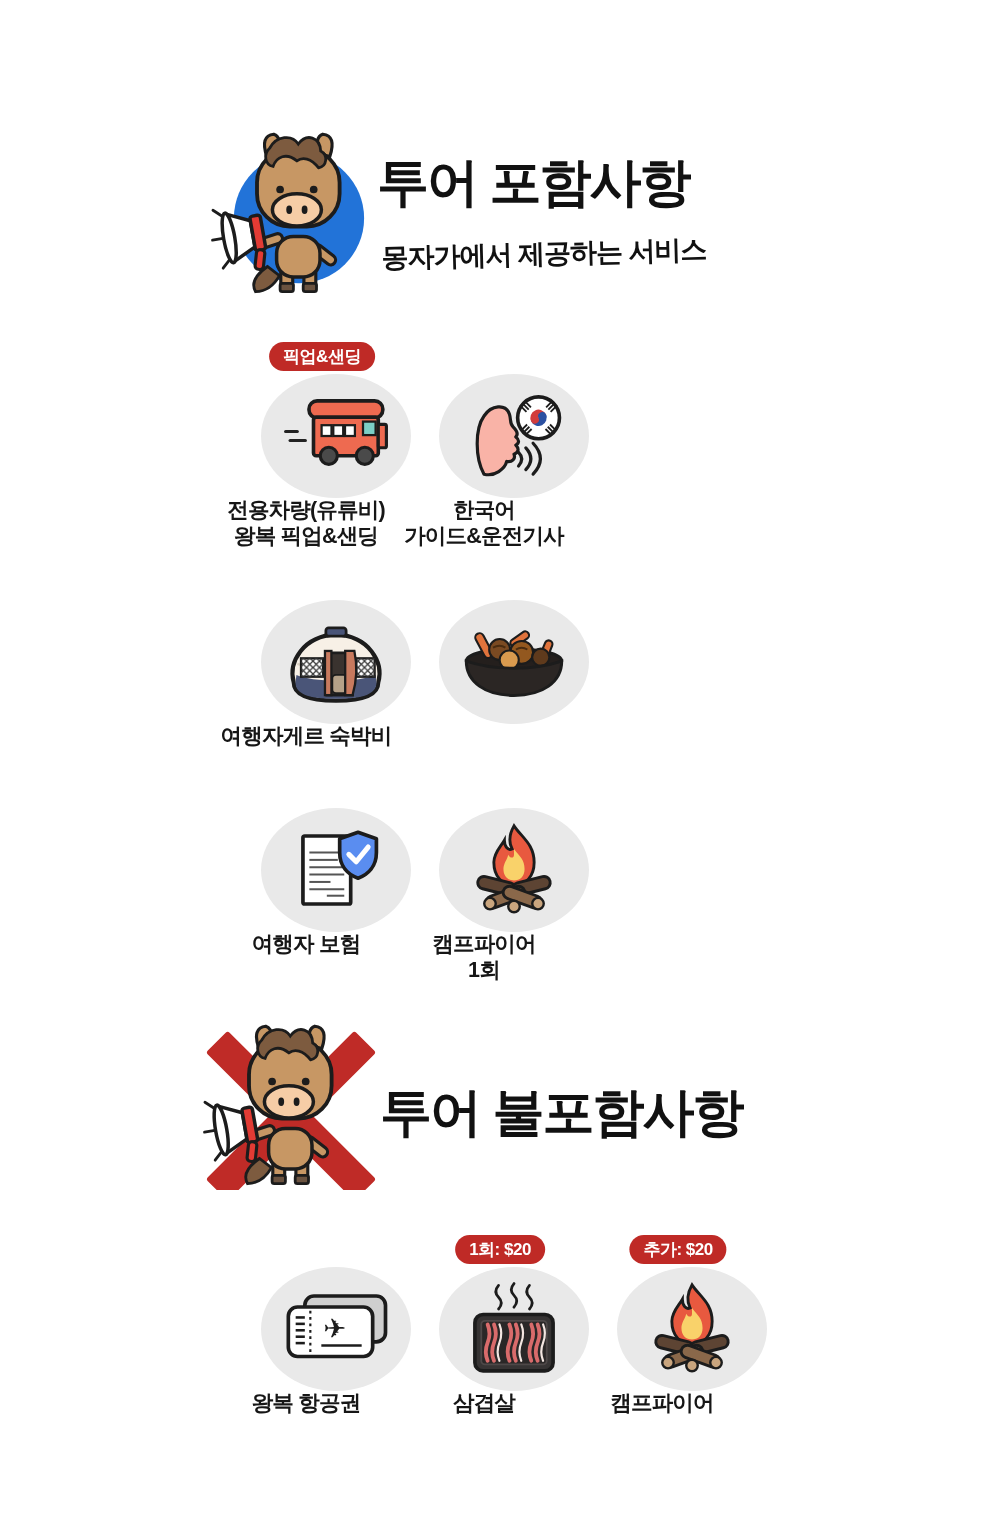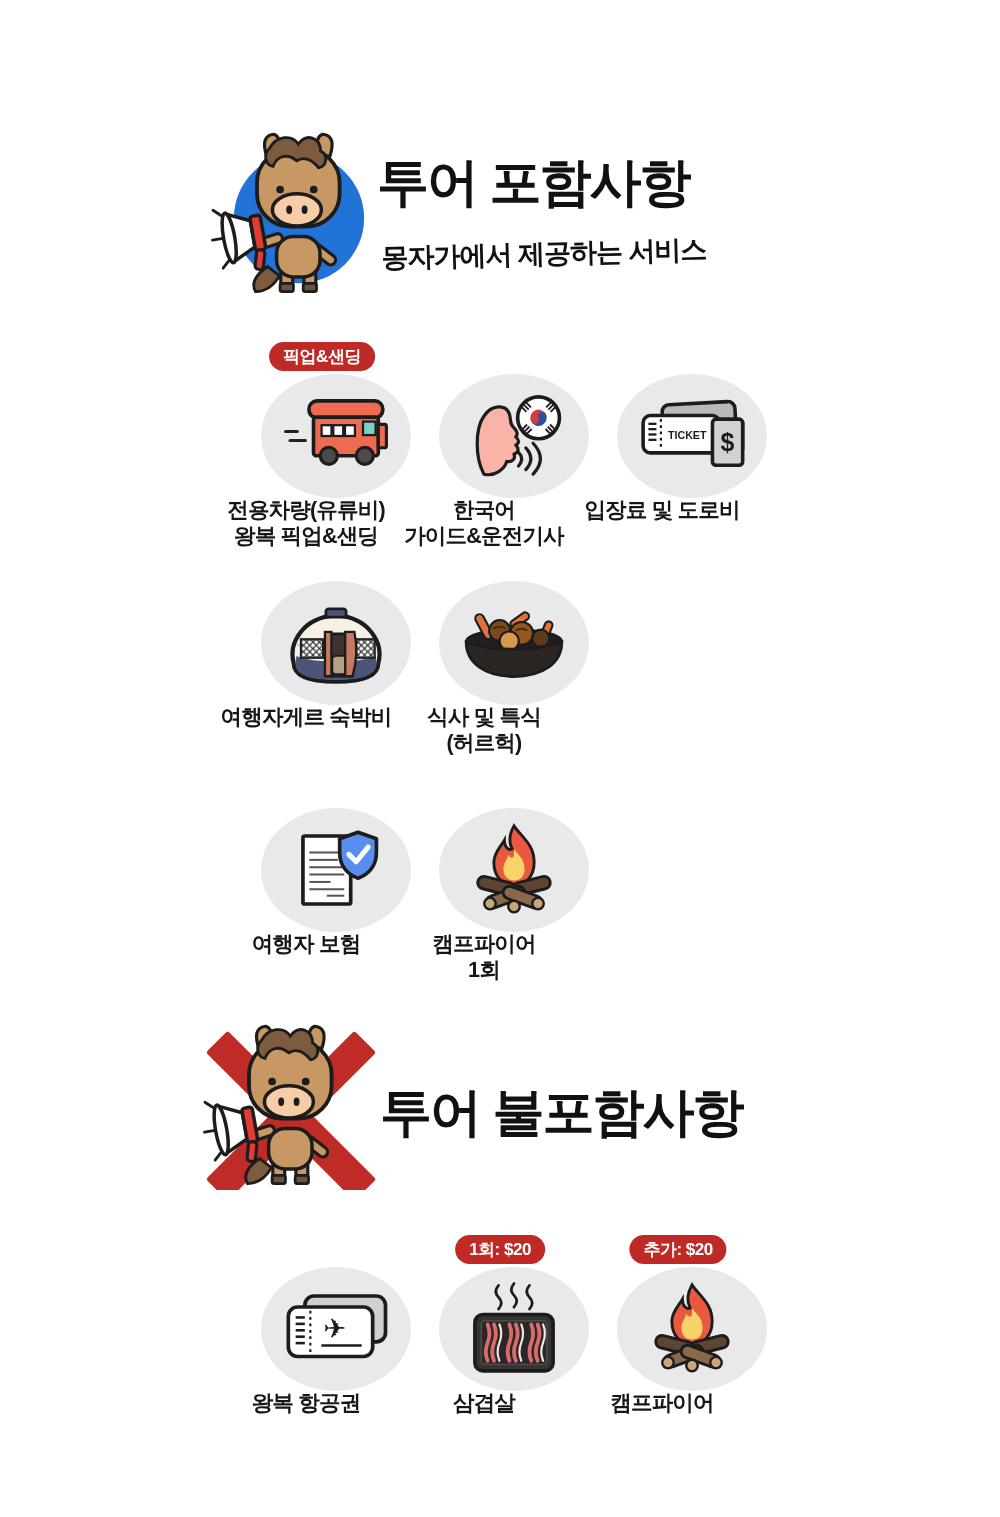--- a/index.html
+++ b/index.html
@@ -119,43 +119,23 @@
                 <rect x="91" y="39" width="10" height="2"></rect>
                 <rect x="91" y="42.5" width="10" height="2"></rect>
                 <rect x="91" y="46" width="10" height="2"></rect>
               </g>
           </g>
         </svg>
       </div>
       <div class="label">한국어
 가이드&amp;운전기사</div>
     </div>
-    <div class="cell">
-      <div class="ellipse">
-        <svg width="116" height="80" viewBox="0 0 130 90">
-          <rect x="32" y="8" width="82" height="40" rx="8" transform="rotate(-3 73 28)" fill="#b9b9b9" stroke="#1c1c1c" stroke-width="4"></rect>
-          <path d="M112,30 h10 v30 h-12" fill="none" stroke="#1c1c1c" stroke-width="4" stroke-linejoin="round"></path>
-          <rect x="10" y="22" width="86" height="42" rx="8" fill="#ffffff" stroke="#1c1c1c" stroke-width="4"></rect>
-          <line x1="30" y1="26" x2="30" y2="60" stroke="#1c1c1c" stroke-width="2.5" stroke-dasharray="3 4"></line>
-          <g fill="#1c1c1c">
-              <rect x="16" y="30" width="9" height="2.6"></rect>
-              <rect x="16" y="36" width="9" height="2.6"></rect>
-              <rect x="16" y="42" width="9" height="2.6"></rect>
-              <rect x="16" y="48" width="9" height="2.6"></rect>
-            </g>
-          <text x="38" y="48" font-size="12" font-weight="bold" fill="#1c1c1c" font-family="Liberation Sans, sans-serif">TICKET</text>
-          <rect x="88" y="26" width="34" height="52" rx="4" fill="#d2d2d2" stroke="#1c1c1c" stroke-width="4"></rect>
-          <text x="97" y="62" font-size="28" font-weight="bold" fill="#1c1c1c" font-family="Liberation Sans, sans-serif">$</text>
-        </svg>
-      </div>
-      <div class="label">입장료 및 도로비</div>
-    </div>
-  </div>
-
-  <div class="row" style="top:581px">
+  </div>
+
+  <div class="row" style="top:600px">
     <div class="cell">
       <div class="ellipse">
         <svg width="112" height="92" viewBox="0 0 120 100">
           <defs>
             <pattern id="lat" width="7" height="7" patternUnits="userSpaceOnUse">
               <path d="M0,0 L7,7 M7,0 L0,7" stroke="#3a3a3a" stroke-width="1.4"></path>
             </pattern>
           </defs>
           <path d="M14,72 C8,50 24,22 60,20 C96,22 112,50 106,72 C106,84 92,92 60,92 C28,92 14,84 14,72 Z" fill="#f7f0e6" stroke="#1c1c1c" stroke-width="4.5"></path>
           <path d="M17,64 C34,72 86,72 103,64 L104,72 C104,84 92,90 60,90 C28,90 16,84 16,72 Z" fill="#4a5578"></path>
@@ -181,22 +161,20 @@
           <rect x="62" y="10" width="8" height="22" rx="4" transform="rotate(55 66 21)" fill="#e0733c" stroke="#1c1c1c" stroke-width="2.2"></rect>
           <rect x="90" y="22" width="8" height="20" rx="4" transform="rotate(22 94 32)" fill="#e0733c" stroke="#1c1c1c" stroke-width="2.2"></rect>
           <circle cx="45" cy="32" r="11" fill="#7a4a22" stroke="#1c1c1c" stroke-width="2.2"></circle>
           <circle cx="68" cy="35" r="12" fill="#93581f" stroke="#1c1c1c" stroke-width="2.2"></circle>
           <circle cx="88" cy="40" r="9" fill="#5f3a1c" stroke="#1c1c1c" stroke-width="2.2"></circle>
           <circle cx="55" cy="43" r="10" fill="#d89a4e" stroke="#1c1c1c" stroke-width="2.2"></circle>
           <path d="M38,30 q7,-4 13,0 M62,32 q6,-4 12,0" fill="none" stroke="#4a2c10" stroke-width="2"></path>
           <path d="M10,44 C10,66 30,80 60,80 C90,80 110,66 110,44 C80,54 40,54 10,44 Z" fill="#2b2624" stroke="#1c1c1c" stroke-width="3"></path>
         </svg>
       </div>
-      <div class="label">식사 및 특식
-(허르헉)</div>
     </div>
   </div>
 
   <div class="row" style="top:808px">
     <div class="cell">
       <div class="ellipse">
         <svg width="92" height="90" viewBox="0 0 100 98">
           <rect x="14" y="12" width="52" height="74" rx="2" fill="#ffffff" stroke="#1c1c1c" stroke-width="4"></rect>
           <g stroke="#555" stroke-width="2.2">
             <line x1="21" y1="30" x2="59" y2="30"></line>

